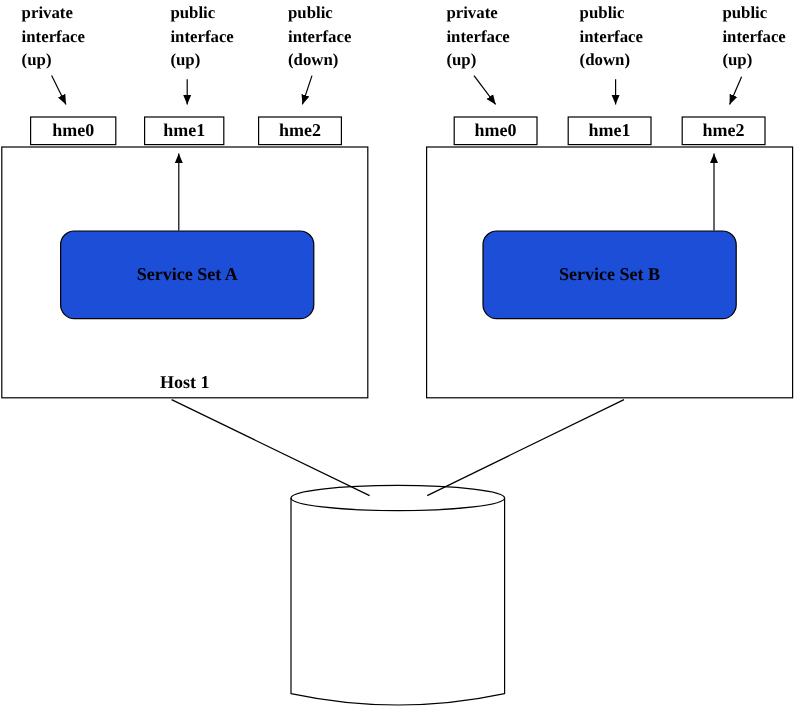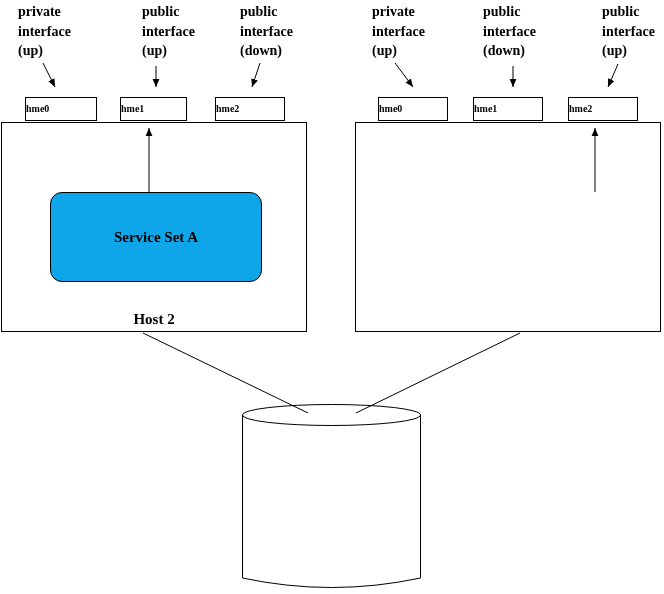--- a/index.html
+++ b/index.html
@@ -33,45 +33,45 @@
     line-height: 19.5px;
     white-space: nowrap;
   }
   .if-box {
     position: absolute;
     top: 97px;
     height: 24px;
     box-sizing: border-box;
     border: 1px solid #000000;
     background: #ffffff;
-    text-align: left;
-    font-size: 10px;
+    text-align: center;
+    font-size: 15px;
     line-height: 22px;
   }
   .host-box {
     position: absolute;
     top: 122px;
     width: 306px;
     height: 210px;
     box-sizing: border-box;
     border: 1px solid #000000;
     background: transparent;
   }
   .service-box {
     position: absolute;
     width: 212px;
-    height: 90px;
+    height: 74px;
     box-sizing: border-box;
     border: 1px solid #000000;
     border-radius: 12px;
     display: flex;
     align-items: center;
     justify-content: center;
     font-size: 15px;
-    background: #0ea5e9;
+    background: #1d4ed8;
   }
   .host-name {
     position: absolute;
     top: 311px;
     width: 306px;
     text-align: center;
     font-size: 15px;
   }
   .disk-label {
     position: absolute;
@@ -126,22 +126,25 @@
   <div class="if-box" style="left:378px; width:70px"><span>hme0</span></div>
   <div class="if-box" style="left:473px; width:70px"><span>hme1</span></div>
   <div class="if-box" style="left:568px; width:70px"><span>hme2</span></div>
 
   <div class="host-box" style="left:1px"></div>
   <div class="host-box" style="left:355px"></div>
 
   <div class="service-box" style="left:50px; top:192px">
     <span>Service Set A</span>
   </div>
+  <div class="service-box" style="left:402px; top:192px">
+    <span>Service Set B</span>
+  </div>
 
-  <div class="host-name" style="left:1px">Host 2</div>
+  <div class="host-name" style="left:1px">Host 1</div>
 
   <div class="disk-label">
     <div>Multi-Ported</div>
     <div>Disk Array</div>
   </div>
 
   <svg class="svg-layer" viewBox="0 0 664 594" xmlns="http://www.w3.org/2000/svg">
     <defs>
       <marker id="arr" viewBox="0 0 10 10" refX="9" refY="5" markerWidth="9" markerHeight="9" orient="auto-start-reverse">
         <path d="M0,1.2 L9,5 L0,8.8 Z" fill="#000000"></path>

